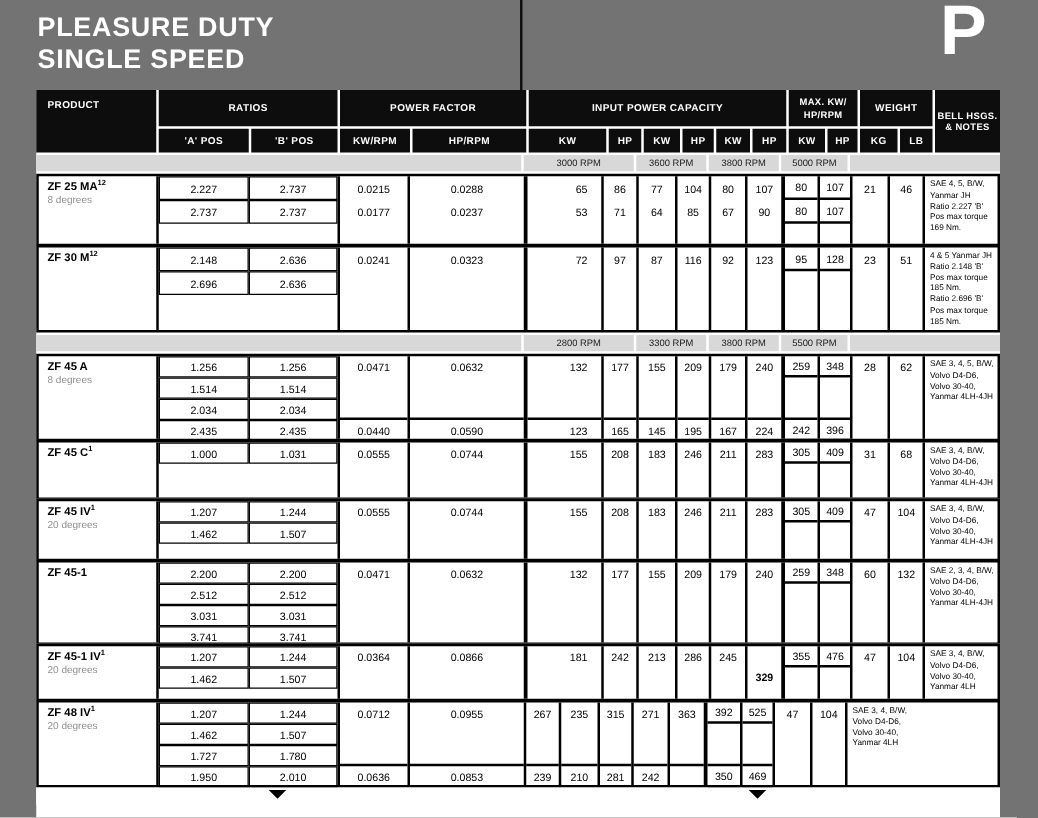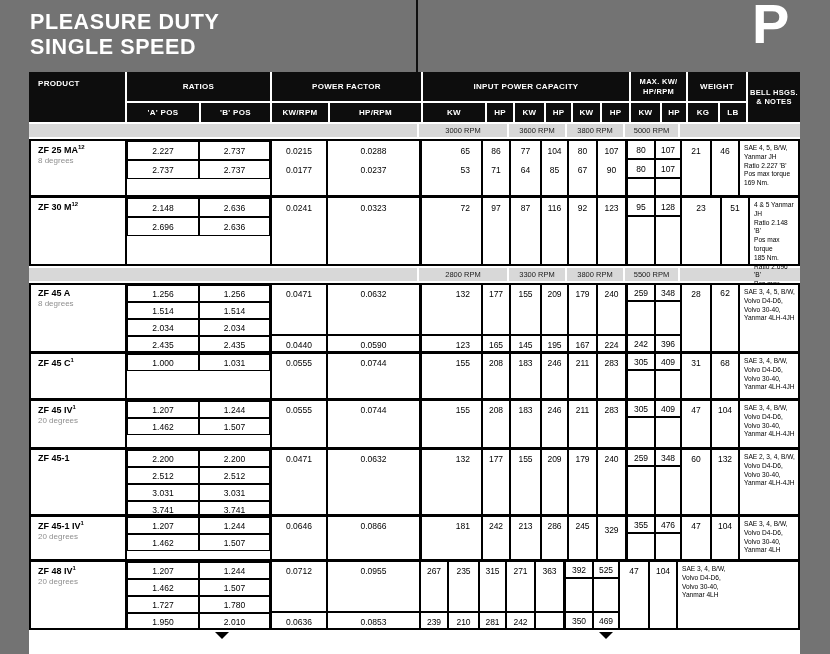--- a/index.html
+++ b/index.html
@@ -220,21 +220,21 @@
         </div>
         <div class="dcol " style="width: 29px; height: 100%;">
           <div class="dval" style="top: 0px; height: 19px;">123</div>
         </div>
         <div class="dcol mk" style="width: 29px; height: 100%;">
           <div class="dval maxbox" style="top: 0px; height: 19px;">95</div>
         </div>
         <div class="dcol " style="width: 26px; height: 100%;">
           <div class="dval maxbox" style="top: 0px; height: 19px;">128</div>
         </div>
-        <div class="dcol" style="width: 40px; height: 100%; padding-left: 16px;">
+        <div class="dcol" style="width: 30px; height: 100%; padding-left: 16px;">
           <div class="dval" style="top: 0px; height: 19px;">23</div>
         </div>
         <div class="dcol" style="width: 28px; height: 100%;">
           <div class="dval" style="top: 0px; height: 19px;">51</div>
         </div>
         <div class="ncell">4 &amp; 5 Yanmar JH
 Ratio 2.148 'B'
 Pos max torque
 185 Nm.
 Ratio 2.696 'B'
@@ -319,21 +319,21 @@
         </div>
         <div class="dcol " style="width: 26px; height: 100%;">
           <div class="dval maxbox" style="top: 0px; height: 17px;">348</div>
           <div class="dval maxbox" style="top: 51px; height: 17px;">396</div>
           <div class="sepline" style="top: 49px;"></div>
         </div>
         <div class="dcol" style="width: 30px; height: 100%;">
           <div class="dval" style="top: 0px; height: 17px;">28</div>
         </div>
         <div class="dcol" style="width: 28px; height: 100%;">
-          <div class="dval" style="top: 0px; height: 17px; font-family: Liberation Mono, monospace;">62</div>
+          <div class="dval" style="top: 0px; height: 17px;">62</div>
         </div>
         <div class="ncell">SAE 3, 4, 5, B/W,
 Volvo D4-D6,
 Volvo 30-40,
 Yanmar 4LH-4JH</div>
       </div>
       <div class="block" style="height: 48px;">
         <div class="pcell">
           <div class="pname">ZF 45 C<sup>1</sup></div>
         </div>
@@ -512,42 +512,42 @@
           <div class="rrow" style="height: 17px;">
             <div class="rbox" style="width: 72px; height: 17px;">1.207</div>
             <div class="rbox" style="width: 71px; height: 17px;">1.244</div>
           </div>
           <div class="rrow" style="height: 17px;">
             <div class="rbox" style="width: 72px; height: 17px;">1.462</div>
             <div class="rbox" style="width: 71px; height: 17px;">1.507</div>
           </div>
         </div>
         <div class="dcol " style="width: 56px; height: 100%;">
-          <div class="dval" style="top: 0px; height: 17px;">0.0646</div>
+          <div class="dval" style="top: 0px; height: 17px;">0.0364</div>
         </div>
         <div class="dcol " style="width: 93px; height: 100%;">
           <div class="dval" style="top: 0px; height: 17px;">0.0866</div>
         </div>
         <div class="dcol in0" style="width: 62px; height: 100%;">
           <div class="dval ralign" style="top: 0px; height: 17px;">181</div>
         </div>
         <div class="dcol " style="width: 28px; height: 100%;">
           <div class="dval" style="top: 0px; height: 17px;">242</div>
         </div>
         <div class="dcol " style="width: 31px; height: 100%;">
           <div class="dval" style="top: 0px; height: 17px;">213</div>
         </div>
         <div class="dcol " style="width: 27px; height: 100%;">
           <div class="dval" style="top: 0px; height: 17px;">286</div>
         </div>
         <div class="dcol " style="width: 29px; height: 100%;">
           <div class="dval" style="top: 0px; height: 17px;">245</div>
         </div>
         <div class="dcol " style="width: 29px; height: 100%;">
-          <div class="dval" style="top: 4px; height: 17px;">329</div>
+          <div class="dval" style="top: 16px; height: 17px; font-weight: bold;">329</div>
         </div>
         <div class="dcol mk" style="width: 29px; height: 100%;">
           <div class="dval maxbox" style="top: 0px; height: 17px;">355</div>
         </div>
         <div class="dcol " style="width: 26px; height: 100%;">
           <div class="dval maxbox" style="top: 0px; height: 17px;">476</div>
         </div>
         <div class="dcol" style="width: 30px; height: 100%;">
           <div class="dval" style="top: 0px; height: 17px;">47</div>
         </div>

